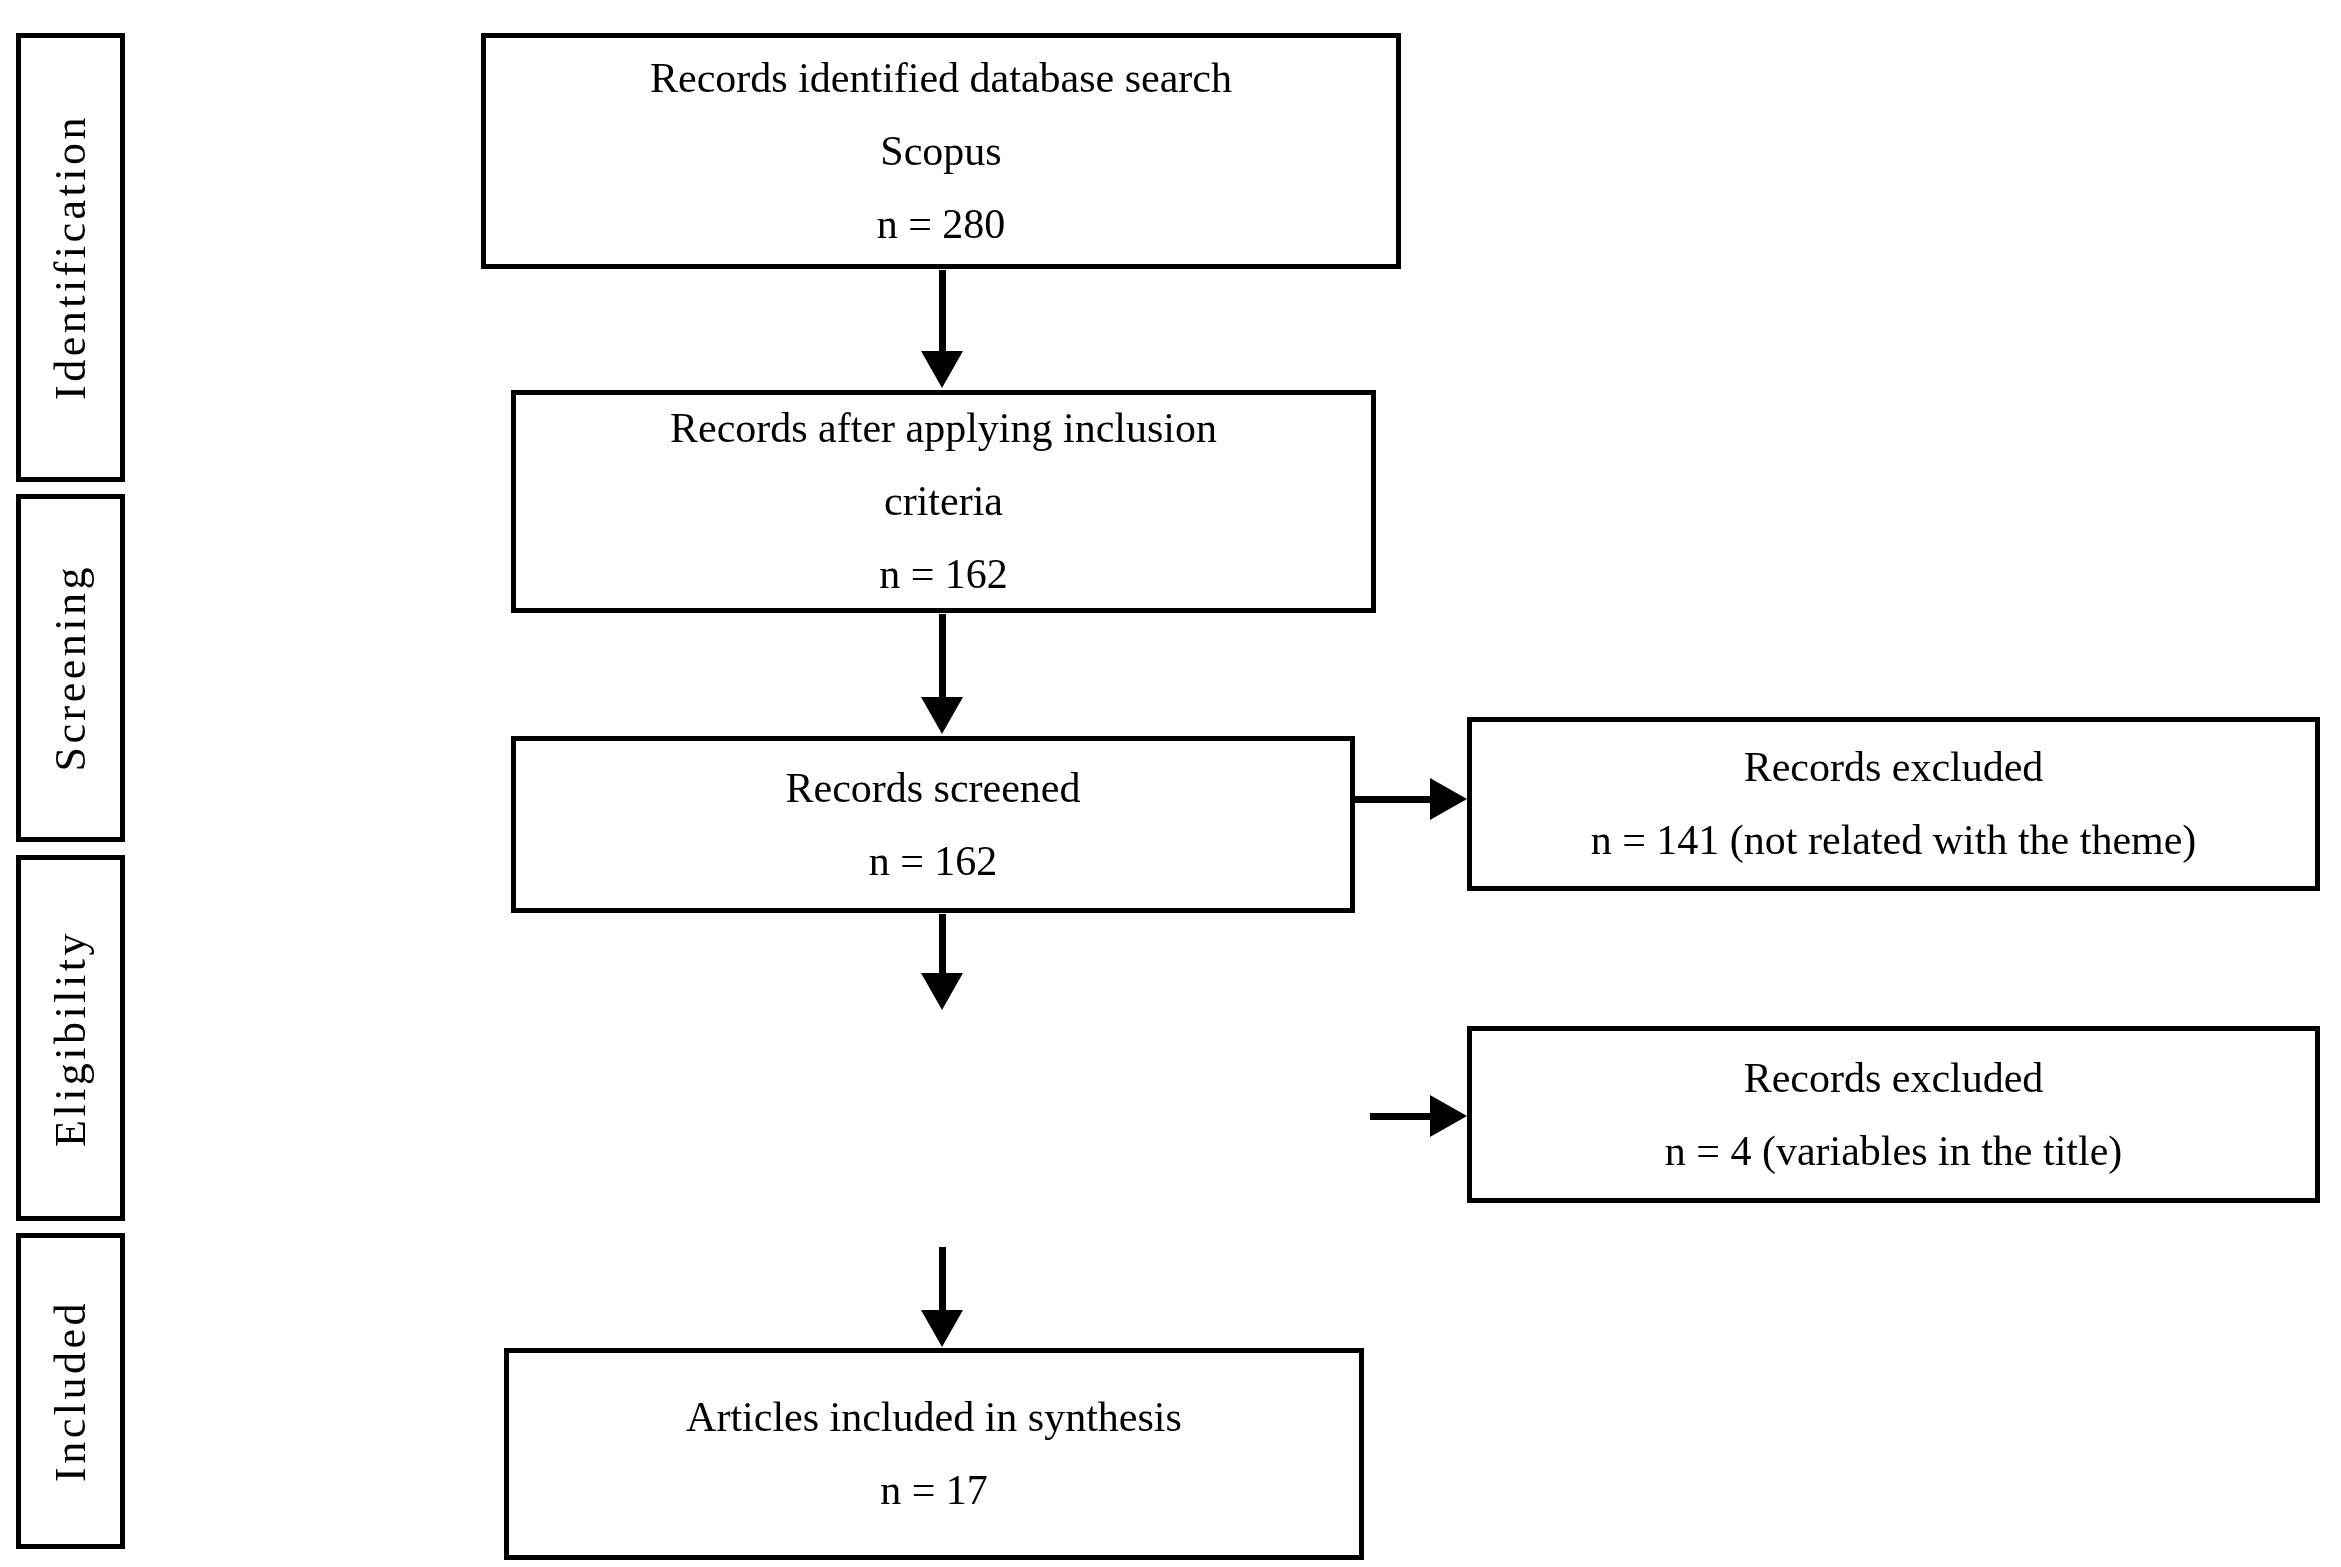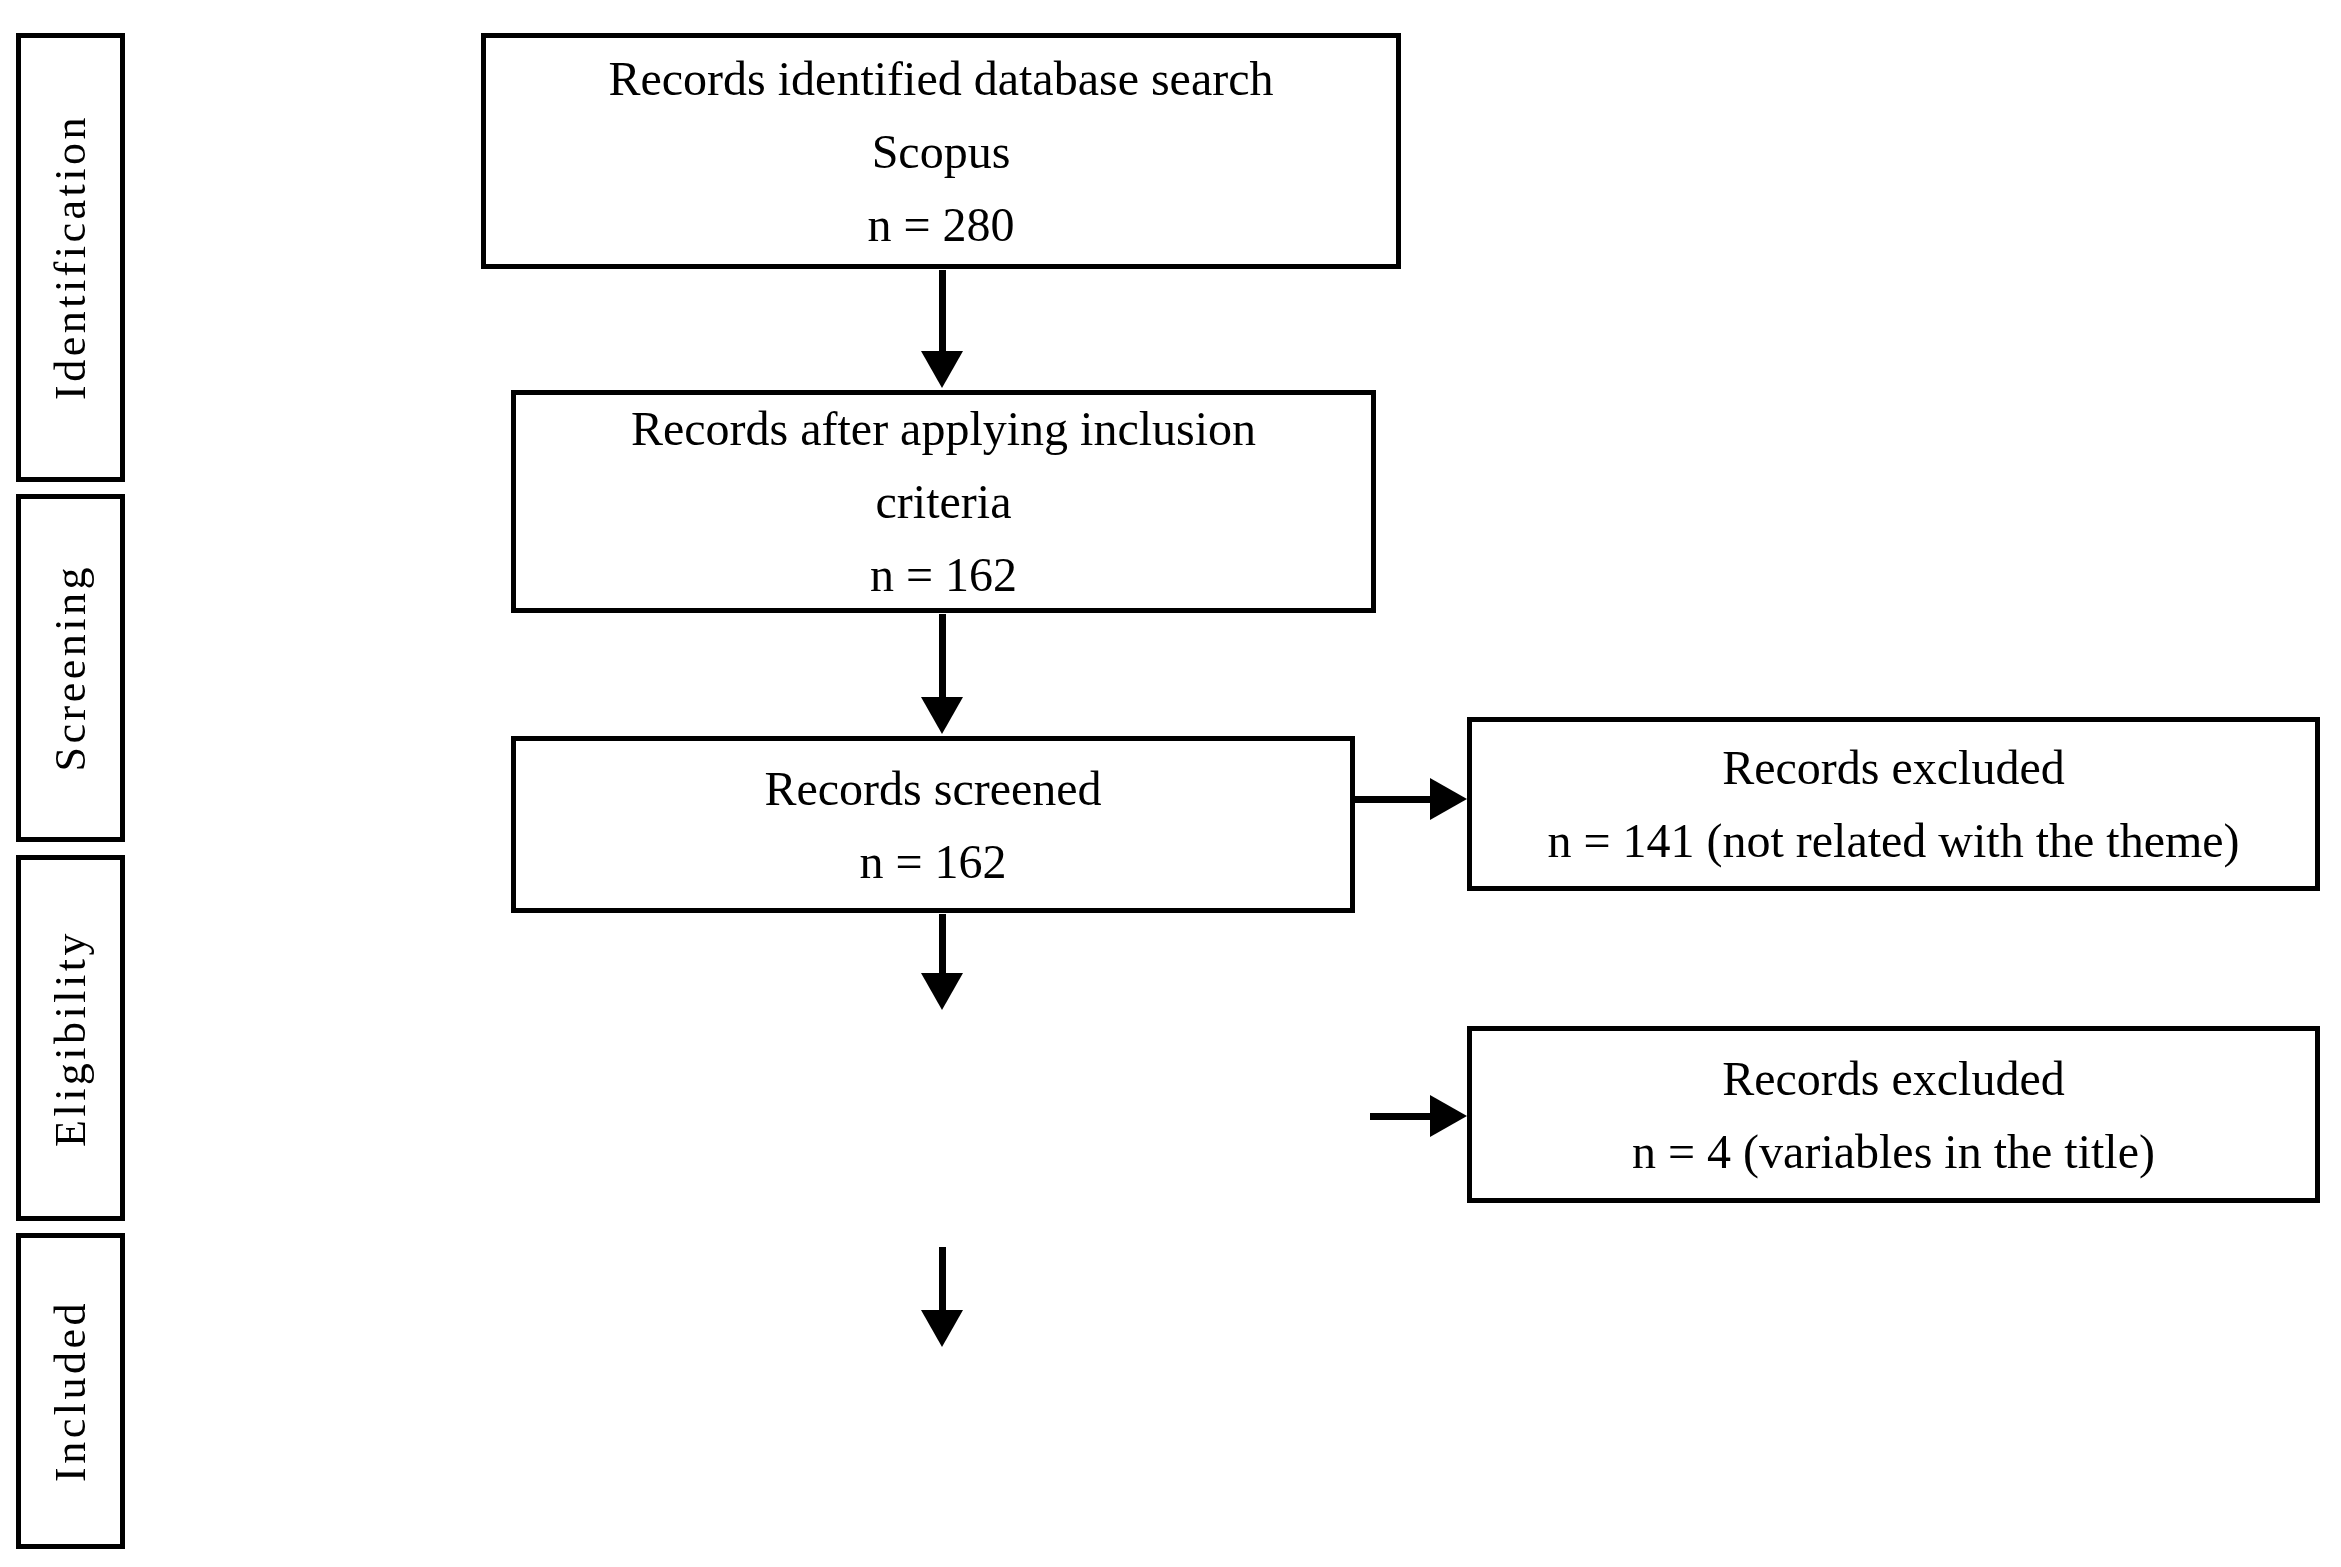--- a/index.html
+++ b/index.html
@@ -22,21 +22,21 @@
     box-sizing: border-box;
     border: 5px solid #000000;
     background: #ffffff;
     display: flex;
     align-items: center;
     justify-content: center;
     text-align: center;
   }
   .box-text {
     white-space: pre-line;
-    font-size: 48px;
+    font-size: 42px;
     line-height: 73px;
     padding: 0 14px;
   }
 
   
   .stage {
     position: absolute;
     box-sizing: border-box;
     border: 5px solid #000000;
     background: #ffffff;
@@ -126,20 +126,24 @@
 criteria
 n = 162</span>
   </div>
 
   <div class="box" style="left:511px; top:736px; width:844px; height:177px;">
     <span class="box-text">Records screened
 n = 162</span>
   </div>
 
 
+  <div class="box" style="left:504px; top:1348px; width:860px; height:212px;">
+    <span class="box-text">Articles included in synthesis
+n = 17</span>
+  </div>
 
   <div class="box" style="left:1467px; top:717px; width:853px; height:174px;">
     <span class="box-text">Records excluded
 n = 141 (not related with the theme)</span>
   </div>
 
   <div class="box" style="left:1467px; top:1026px; width:853px; height:177px;">
     <span class="box-text">Records excluded
 n = 4 (variables in the title)</span>
   </div>

